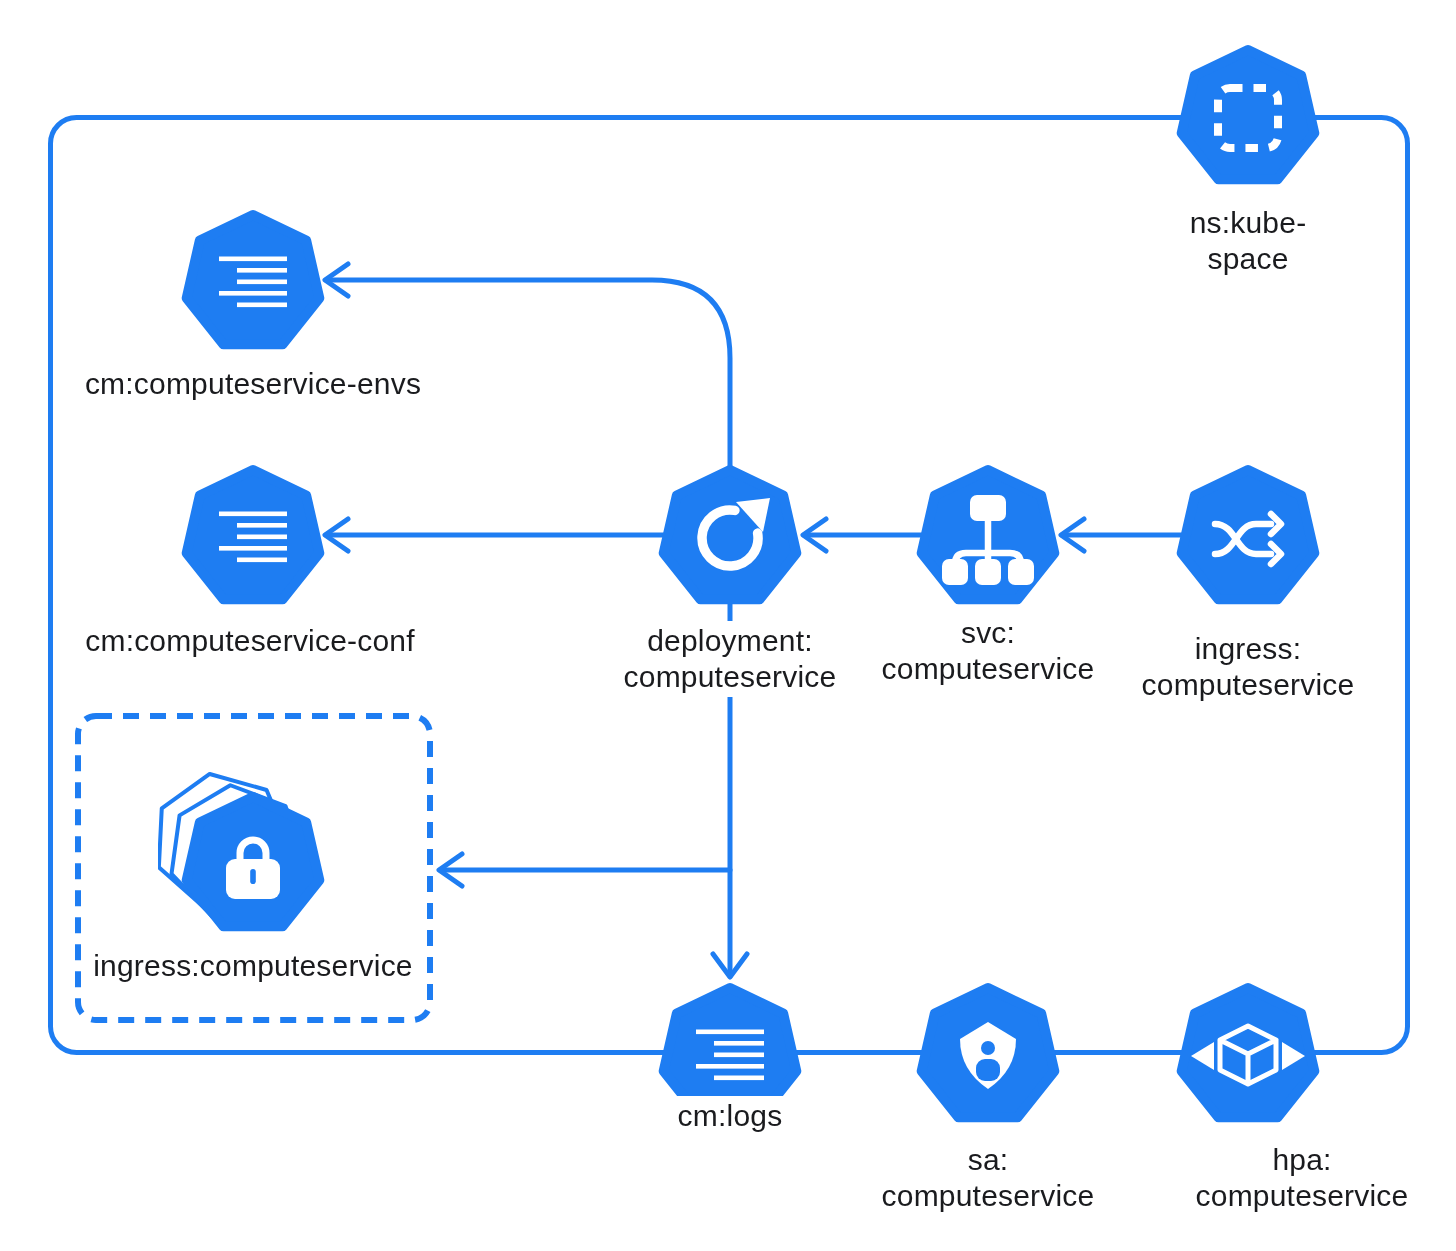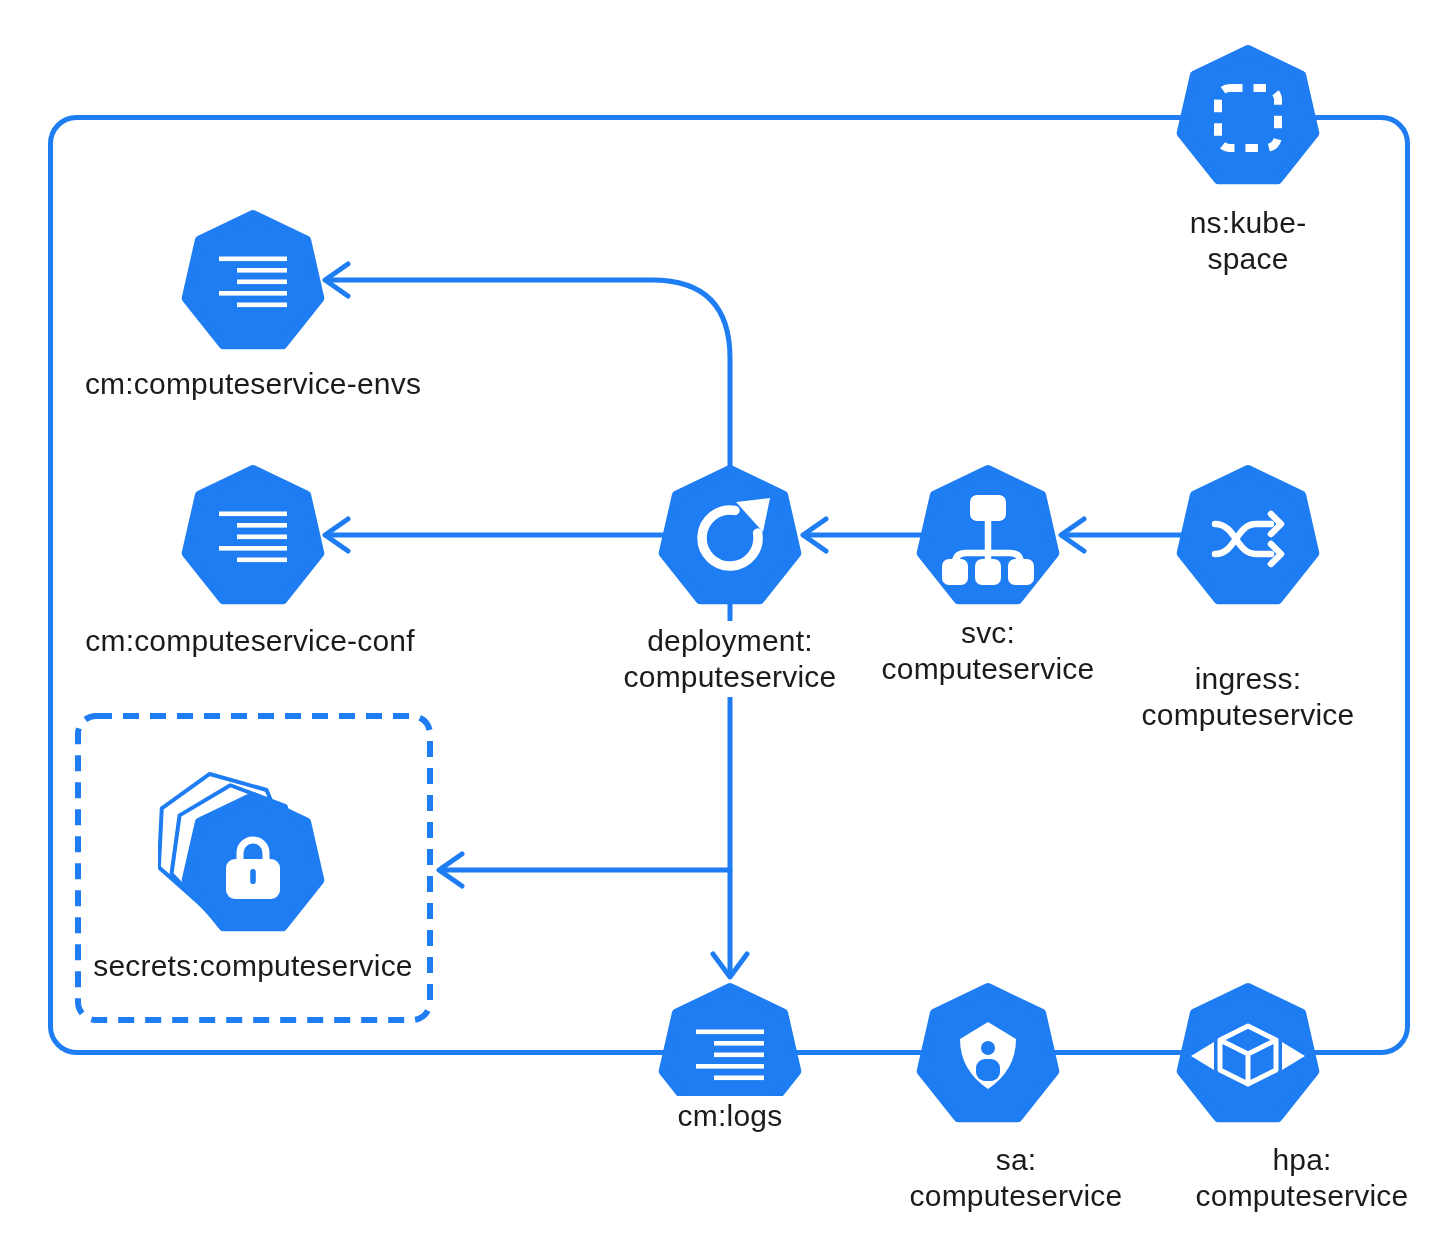--- a/index.html
+++ b/index.html
@@ -188,22 +188,22 @@
     </svg>
   </div>
 
   <div class="label" style="left:1248px;top:203px">ns:kube-space</div>
   <div class="label" style="left:250px;top:621px">cm:computeservice-conf</div>
   <div class="label" style="left:253px;top:364px">cm:computeservice-envs</div>
   <div class="label" style="left:730px;top:621px">deployment:
 computeservice</div>
   <div class="label" style="left:988px;top:613px">svc:
 computeservice</div>
-  <div class="label" style="left:1248px;top:659px">ingress:
-computeservice</div>
-  <div class="label" style="left:253px;top:946px">secrets:computeservice</div>
+  <div class="label" style="left:1248px;top:629px">ingress:
+computeservice</div>
+  <div class="label" style="left:253px;top:946px">ingress:computeservice</div>
   <div class="label" style="left:730px;top:1096px">cm:logs</div>
-  <div class="label" style="left:1016px;top:1140px">sa:
+  <div class="label" style="left:988px;top:1140px">sa:
 computeservice</div>
   <div class="label" style="left:1302px;top:1140px">hpa:
 computeservice</div>
 
 </div>
 
 </body></html>

